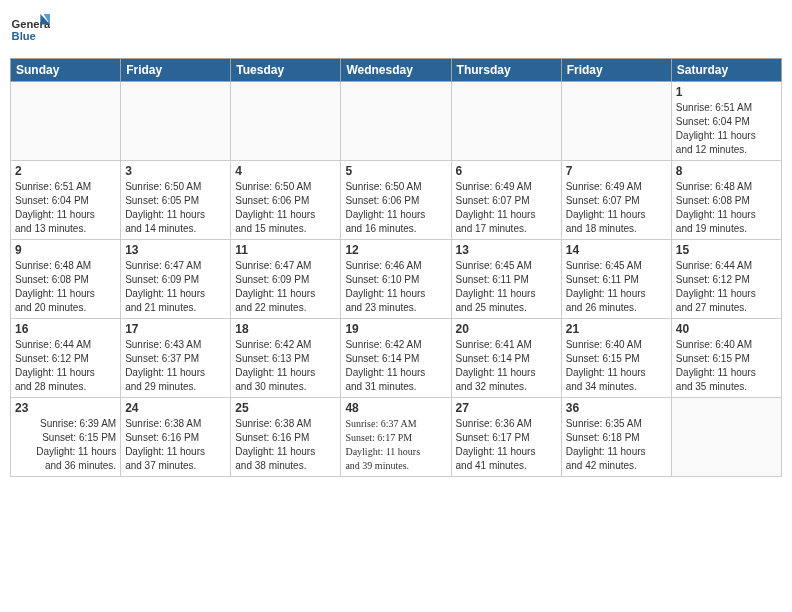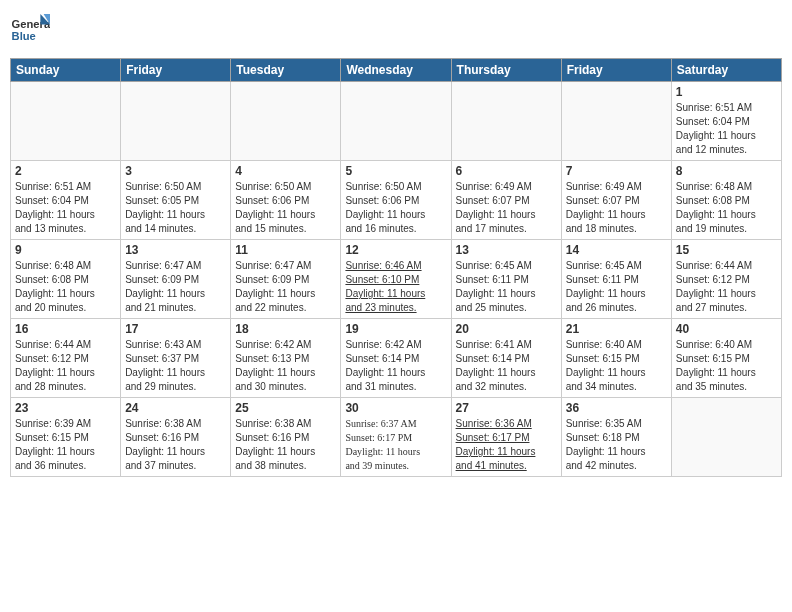--- a/index.html
+++ b/index.html
@@ -133,21 +133,21 @@
           </td>
           <td>
             <span class="day-num">11</span>
             <div class="day-info" style="white-space: pre-line;">Sunrise: 6:47 AM
 Sunset: 6:09 PM
 Daylight: 11 hours
 and 22 minutes.</div>
           </td>
           <td>
             <span class="day-num">12</span>
-            <div class="day-info" style="white-space: pre-line; text-decoration: underline;">Sunrise: 6:46 AM
+            <div class="day-info" style="white-space: pre-line;">Sunrise: 6:46 AM
 Sunset: 6:10 PM
 Daylight: 11 hours
 and 23 minutes.</div>
           </td>
           <td>
             <span class="day-num">13</span>
             <div class="day-info" style="white-space: pre-line;">Sunrise: 6:45 AM
 Sunset: 6:11 PM
 Daylight: 11 hours
 and 25 minutes.</div>
@@ -214,49 +214,49 @@
             <span class="day-num">40</span>
             <div class="day-info" style="white-space: pre-line;">Sunrise: 6:40 AM
 Sunset: 6:15 PM
 Daylight: 11 hours
 and 35 minutes.</div>
           </td>
         </tr>
         <tr>
           <td>
             <span class="day-num">23</span>
-            <div class="day-info" style="white-space: pre-line;">Sunrise: 6:39 AM
+            <div class="day-info" style="white-space: pre-line; text-align: right;">Sunrise: 6:39 AM
 Sunset: 6:15 PM
 Daylight: 11 hours
 and 36 minutes.</div>
           </td>
           <td>
             <span class="day-num">24</span>
             <div class="day-info" style="white-space: pre-line;">Sunrise: 6:38 AM
 Sunset: 6:16 PM
 Daylight: 11 hours
 and 37 minutes.</div>
           </td>
           <td>
             <span class="day-num">25</span>
             <div class="day-info" style="white-space: pre-line;">Sunrise: 6:38 AM
 Sunset: 6:16 PM
 Daylight: 11 hours
 and 38 minutes.</div>
           </td>
           <td>
-            <span class="day-num">30</span>
+            <span class="day-num">48</span>
             <div class="day-info" style="white-space: pre-line; font-family: Liberation Serif, serif;">Sunrise: 6:37 AM
 Sunset: 6:17 PM
 Daylight: 11 hours
 and 39 minutes.</div>
           </td>
           <td>
             <span class="day-num">27</span>
-            <div class="day-info" style="white-space: pre-line; text-decoration: underline;">Sunrise: 6:36 AM
+            <div class="day-info" style="white-space: pre-line;">Sunrise: 6:36 AM
 Sunset: 6:17 PM
 Daylight: 11 hours
 and 41 minutes.</div>
           </td>
           <td>
             <span class="day-num">36</span>
             <div class="day-info" style="white-space: pre-line;">Sunrise: 6:35 AM
 Sunset: 6:18 PM
 Daylight: 11 hours
 and 42 minutes.</div>

